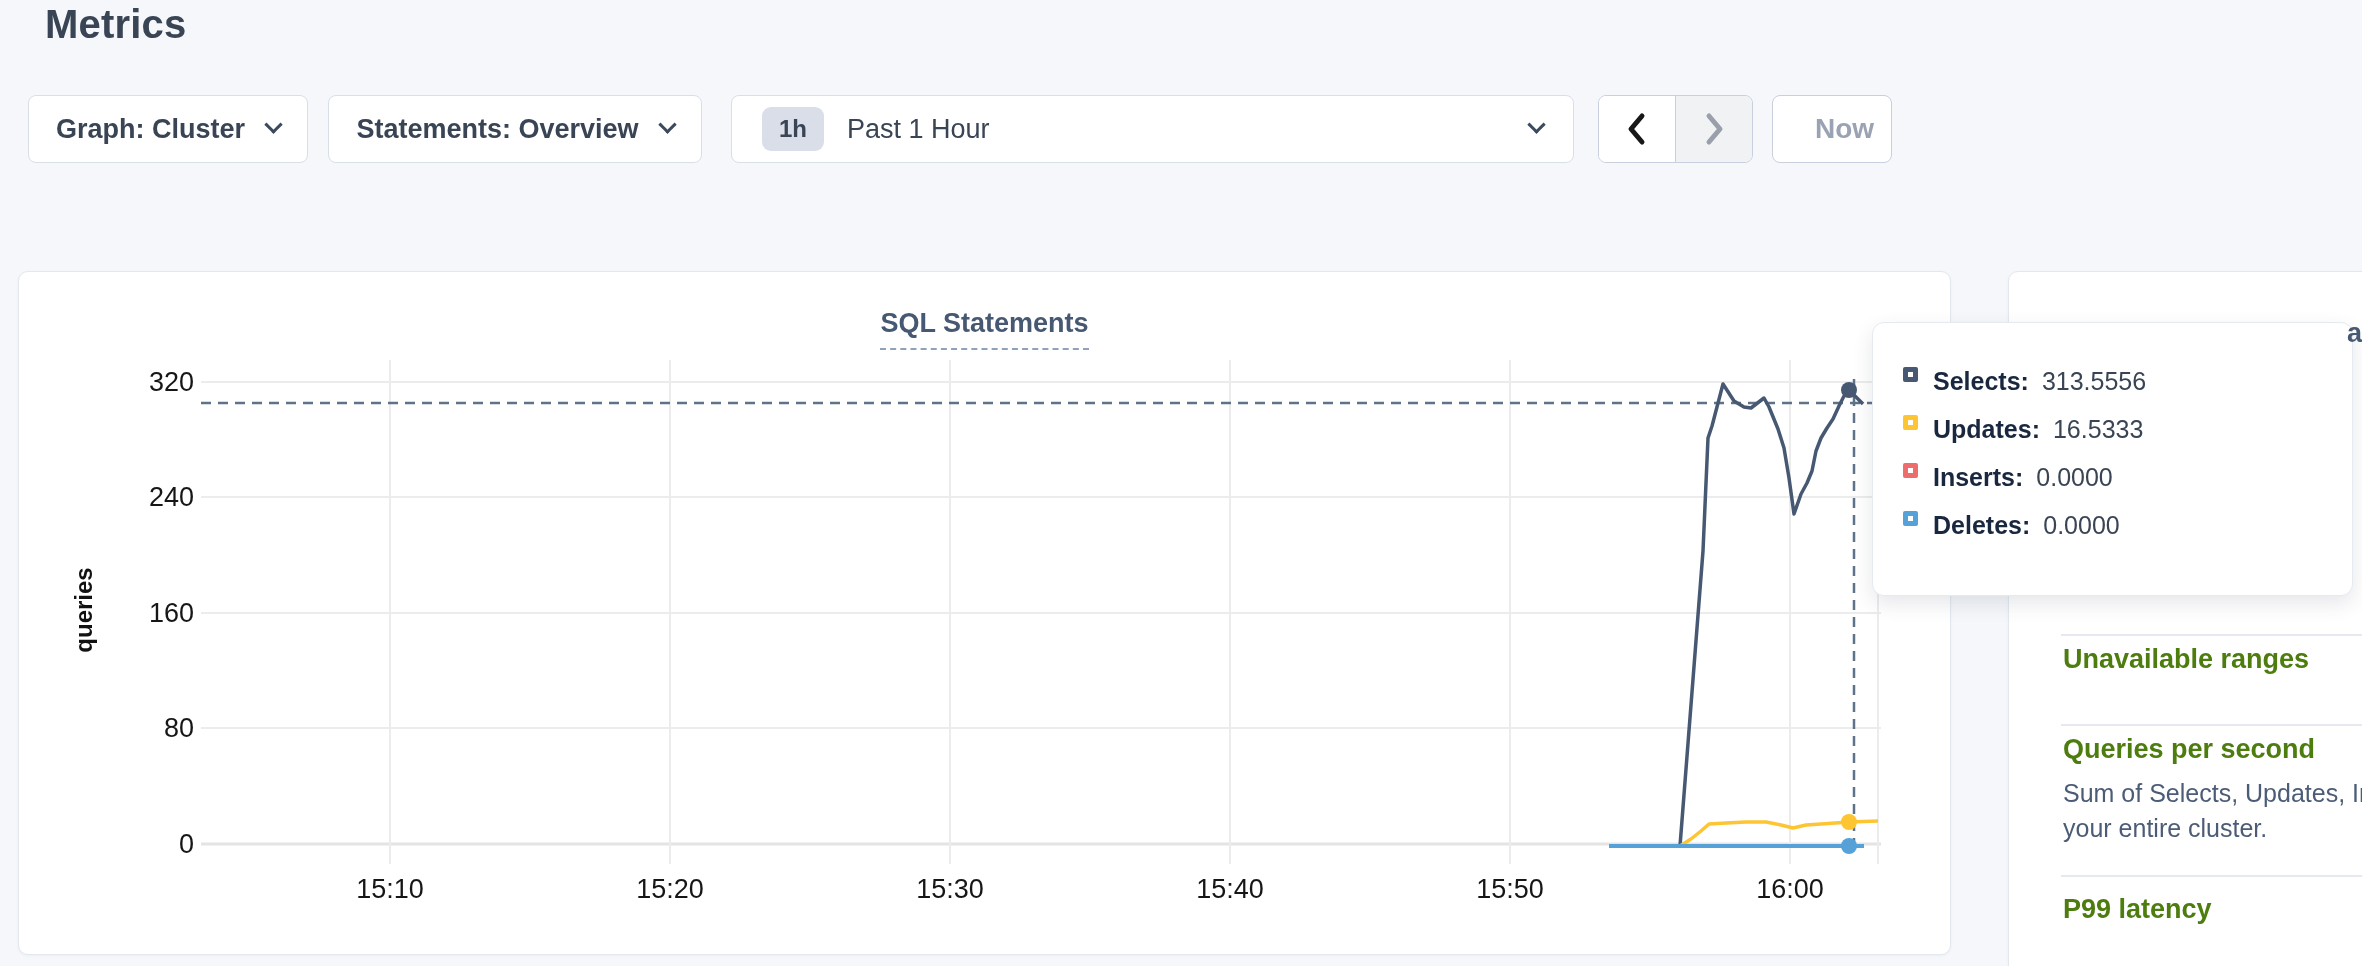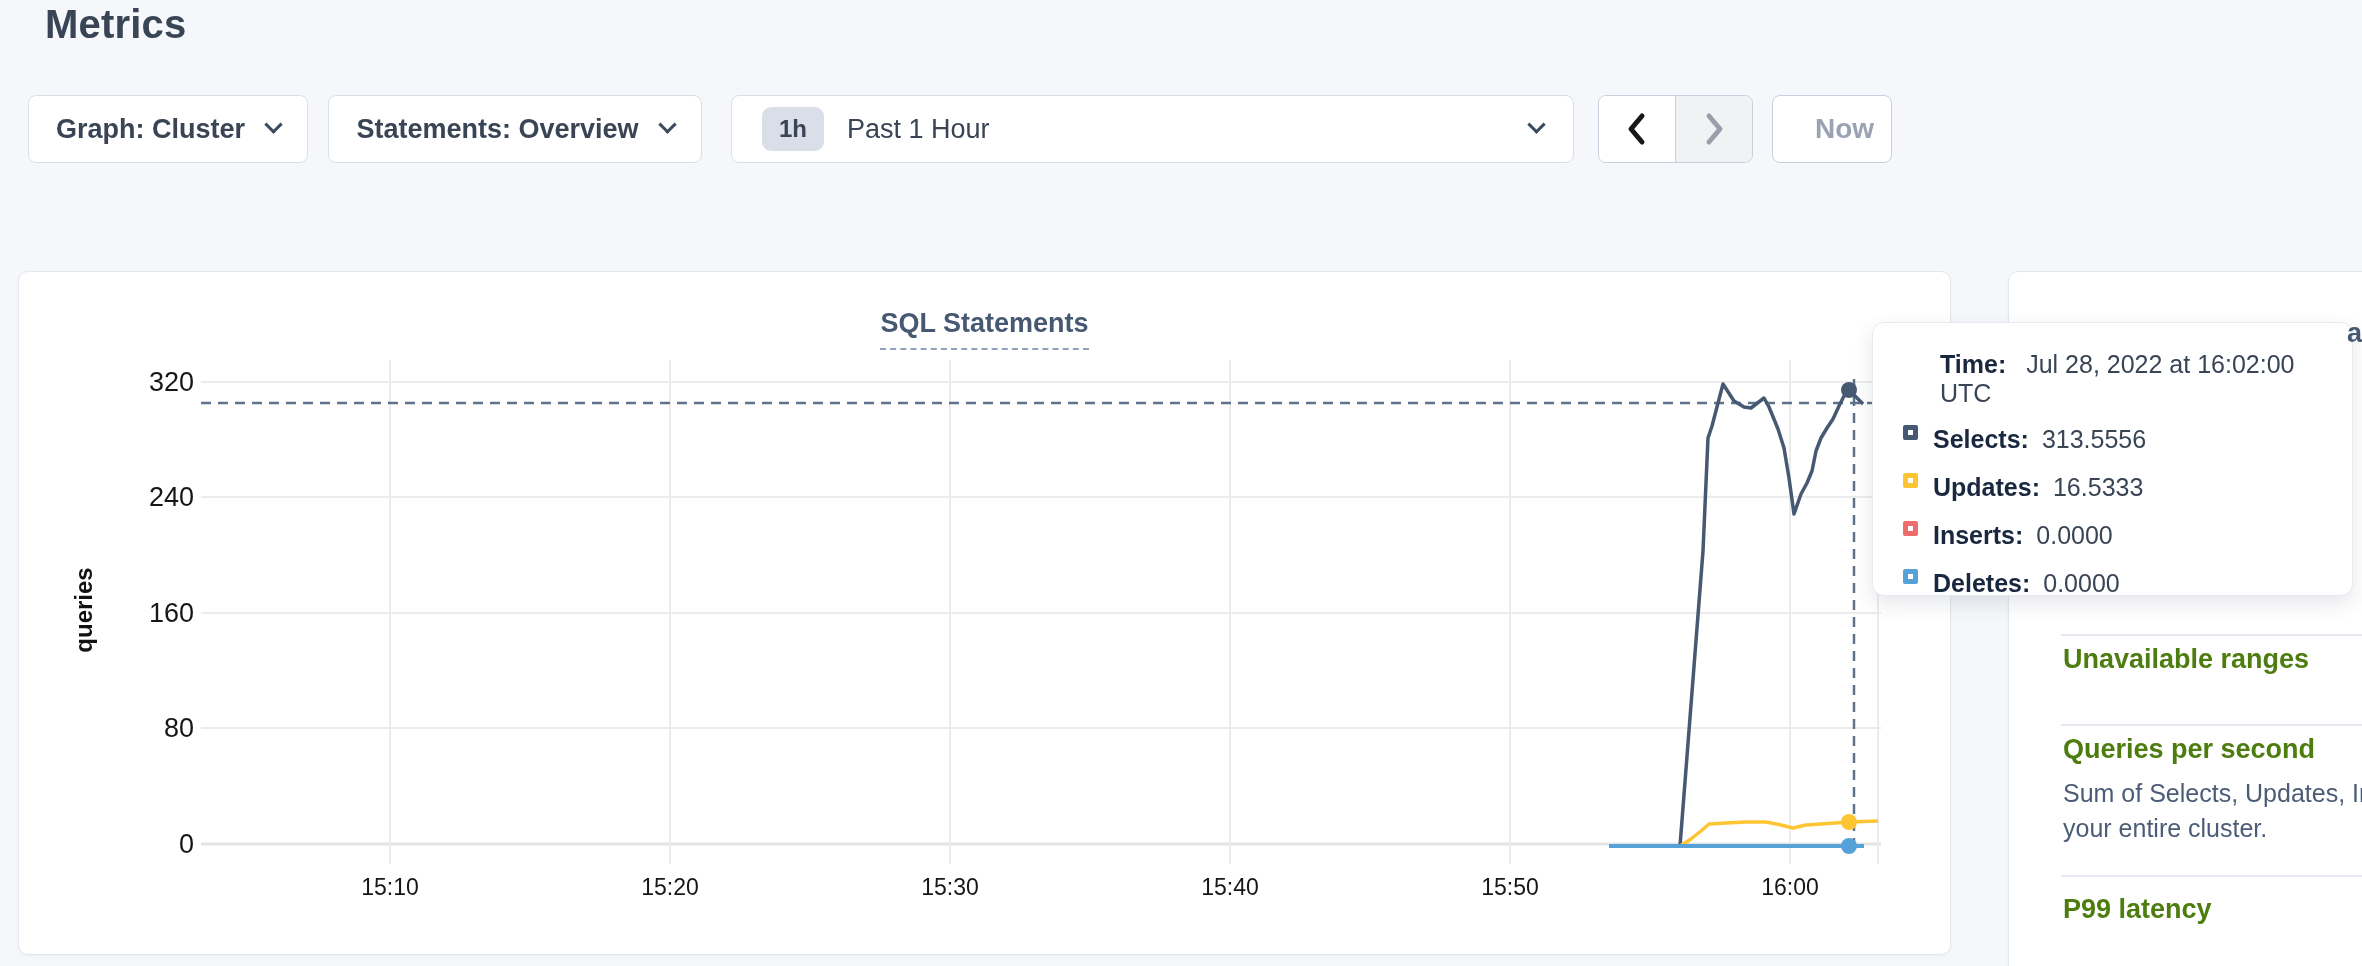--- a/index.html
+++ b/index.html
@@ -66,21 +66,21 @@
     display:inline-block; font-size:27px; font-weight:bold; color:#475872;
     border-bottom:2px dashed #8fa2b9; padding-bottom:9px; cursor:help;
   }
   .chart-svg { position:absolute; left:0; top:0; }
   .ytick {
     position:absolute; left:60px; width:115px; text-align:right;
     font-size:27px; color:#161616; line-height:32px;
   }
   .xtick {
     position:absolute; top:602px; width:140px; text-align:center;
-    font-size:23px; color:#161616;
+    font-size:27px; color:#161616;
   }
   .axis-ylabel {
     position:absolute; left:-33px; top:322px; width:200px; height:32px;
     text-align:center; font-size:24px; font-weight:bold; color:#111;
     transform:rotate(-90deg);
   }
   
   .tooltip {
     position:absolute; left:1872px; top:322px; width:481px; height:274px;
     background:#fff; border:1px solid #e5eaf1; border-radius:12px;
@@ -202,24 +202,20 @@
   <div class="side-desc" style="top:507px">Sum of Selects, Updates, Inser</div>
   <div class="side-desc" style="top:542px">your entire cluster.</div>
 
   <div class="side-divider" style="top:603px"></div>
   <div class="side-heading" style="top:622px">P99 latency</div>
 </div>
 
 <span class="side-fragment">a</span>
 
 <div class="tooltip">
-  <div class="tip-time">
-    <span class="tip-label">Time:</span>
-    <span class="tip-value">Jul 28, 2022 at 16:02:00 UTC</span>
-  </div>
   <div class="tip-row">
     <span class="tip-swatch" style="border-color: rgb(71, 88, 114);"></span>
     <span class="tip-label">Selects:</span>
     <span class="tip-value">313.5556</span>
   </div>
   <div class="tip-row">
     <span class="tip-swatch" style="border-color: rgb(253, 197, 49);"></span>
     <span class="tip-label">Updates:</span>
     <span class="tip-value">16.5333</span>
   </div>

